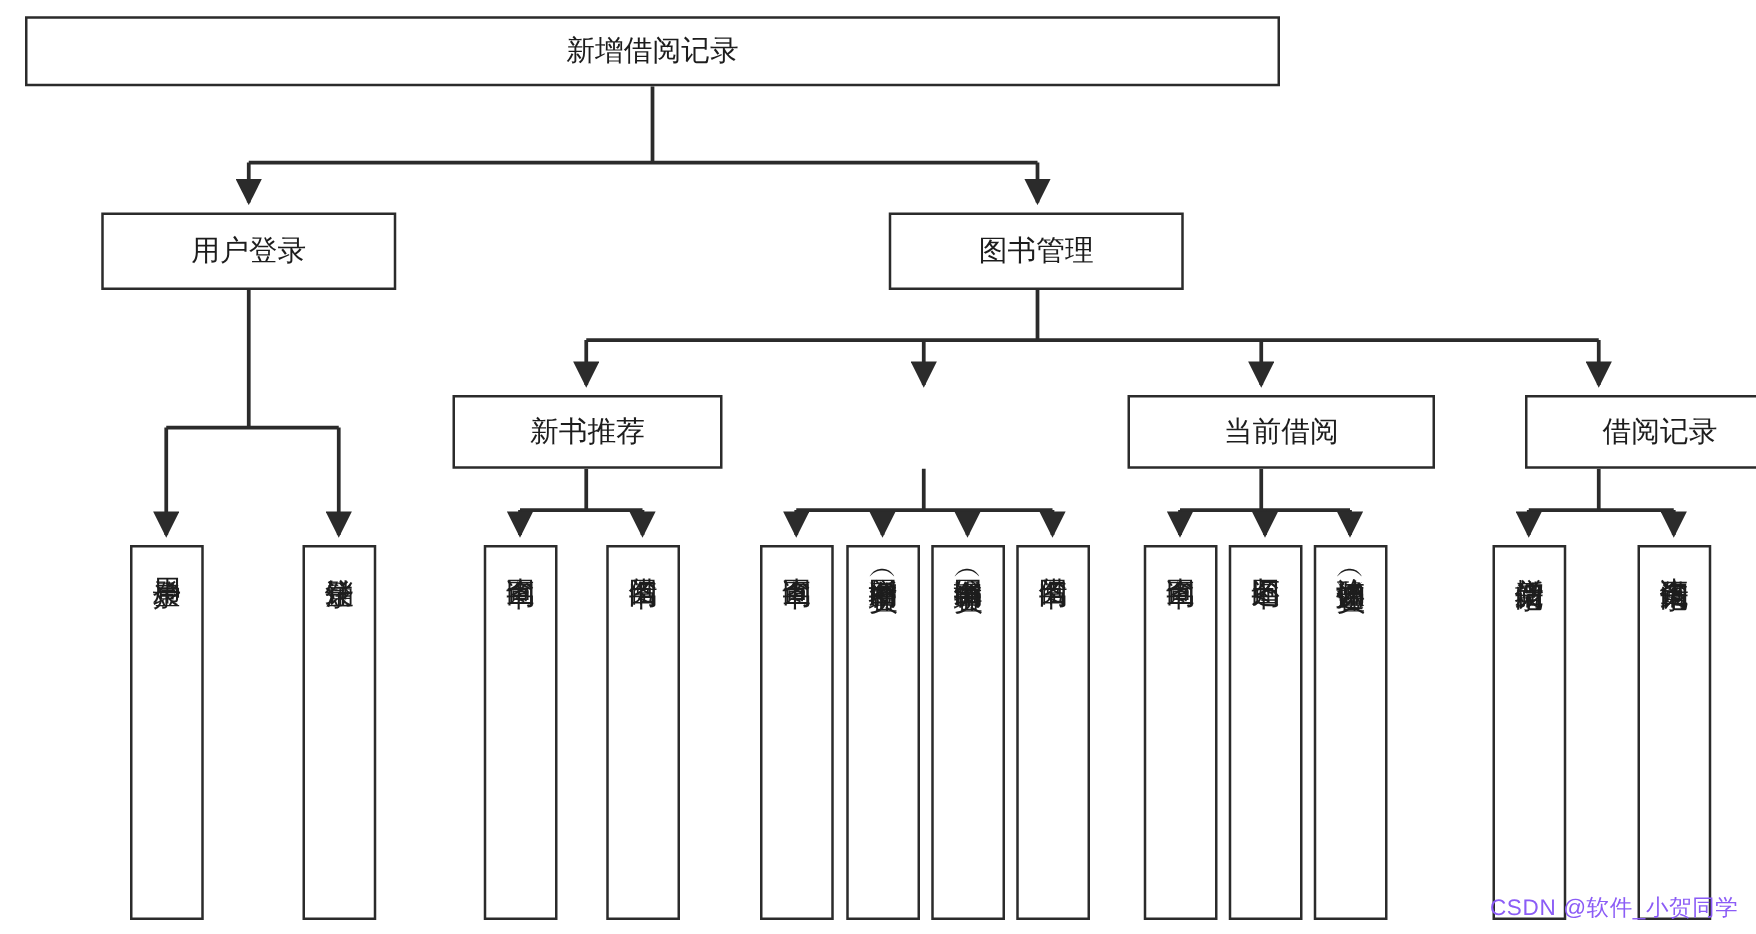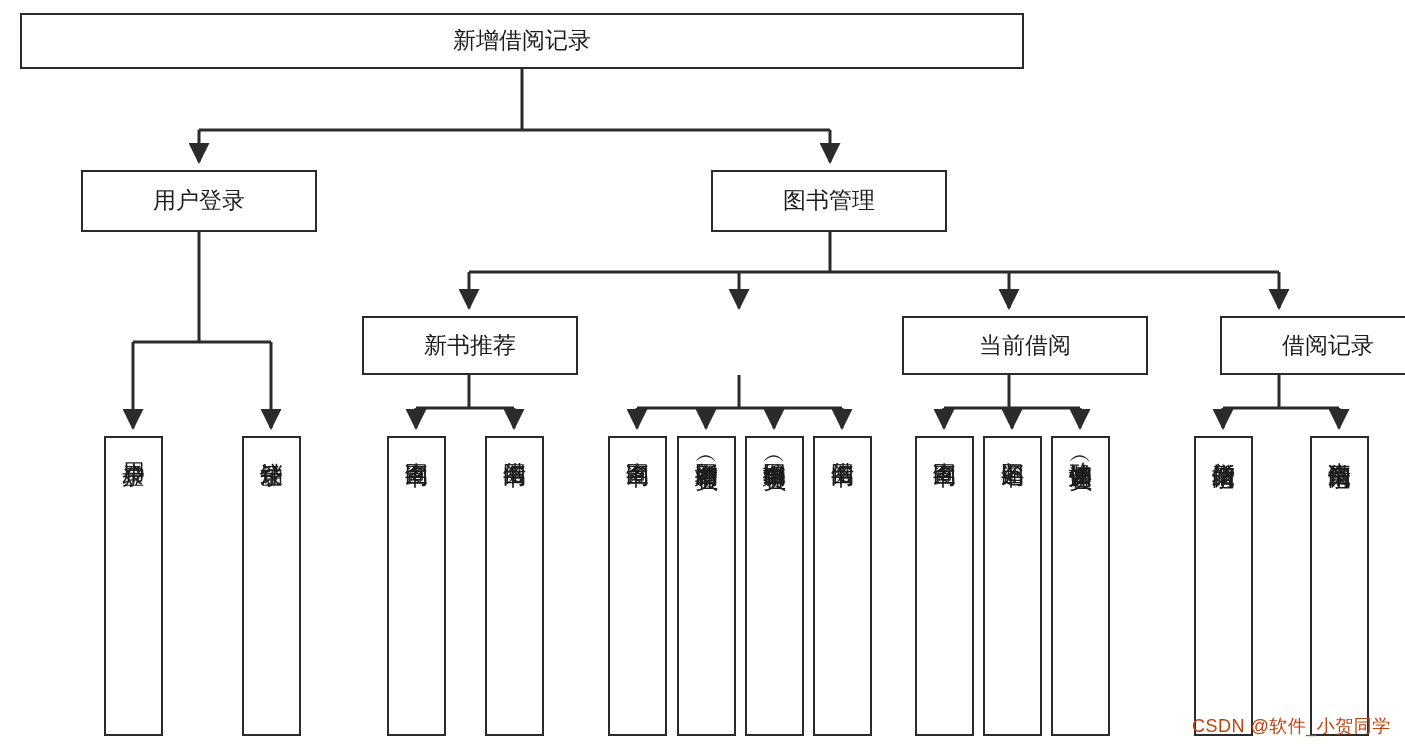--- a/index.html
+++ b/index.html
@@ -49,21 +49,21 @@
     justify-content: flex-start;
     align-items: center;
   }
   .node .lbl {
     display: block;
     white-space: nowrap;
   }
   .watermark {
     position: absolute;
     font-size: 18px;
-    color: #c2410c;
+    color: #8b5cf6;
     white-space: nowrap;
     letter-spacing: 0.5px;
   }
 </style>
 </head>
 <body>
 
 <div id="canvas">
 
   <svg id="connectors" viewBox="0 0 1405 747" xmlns="http://www.w3.org/2000/svg">

